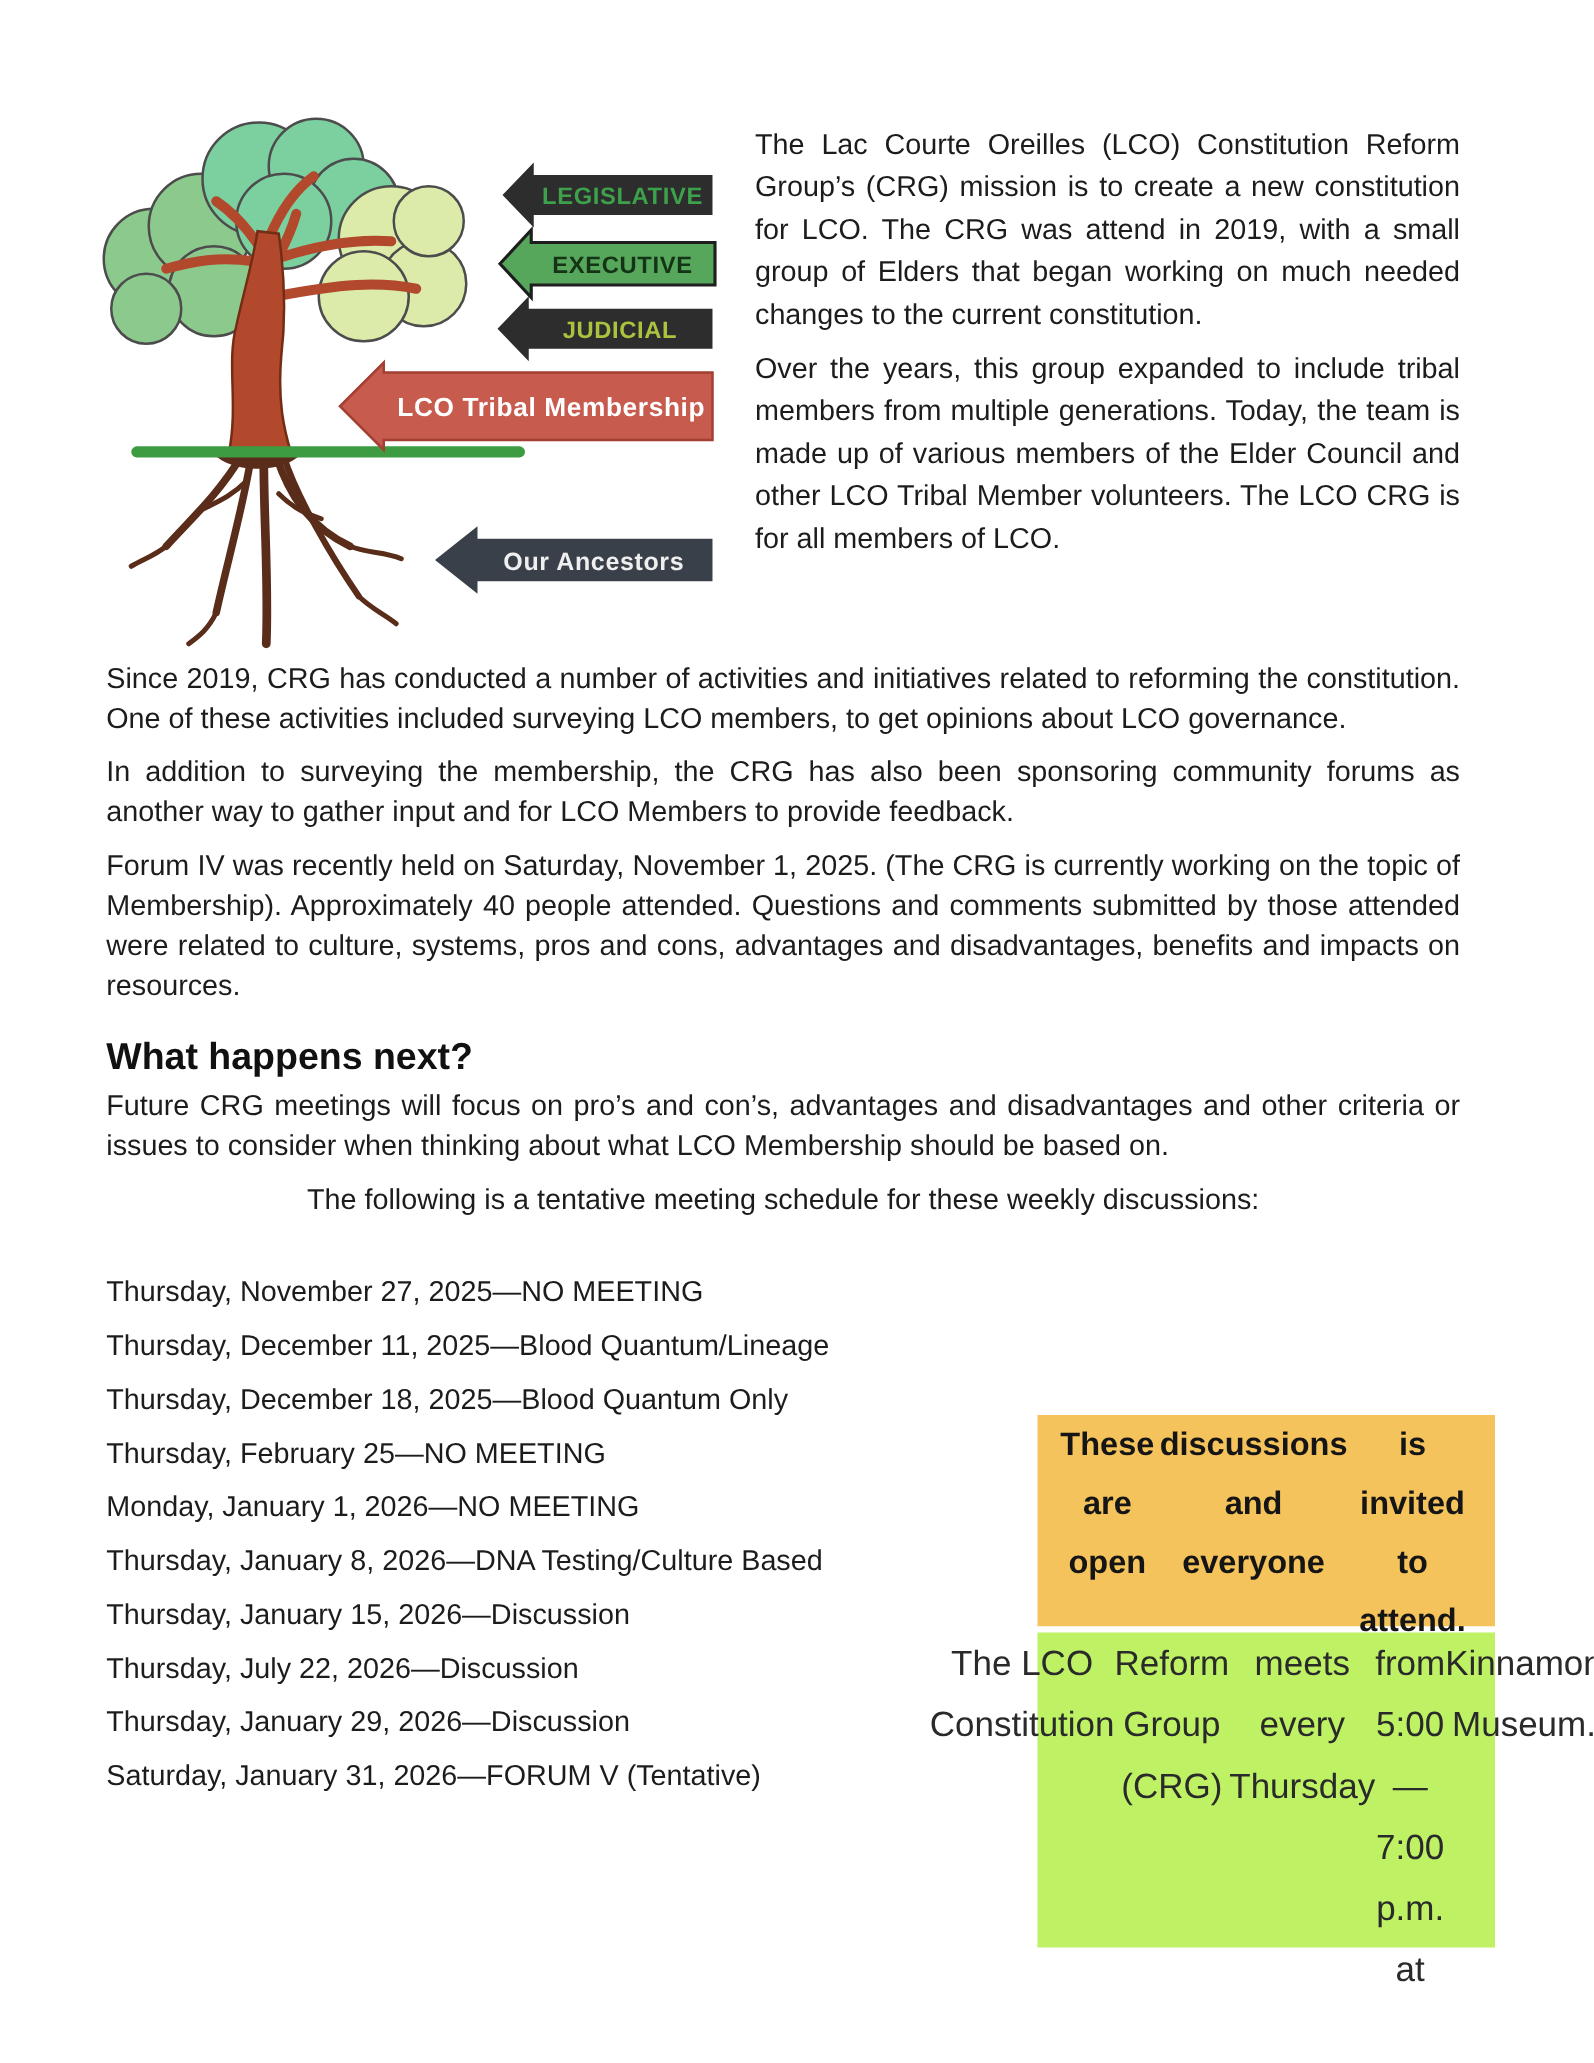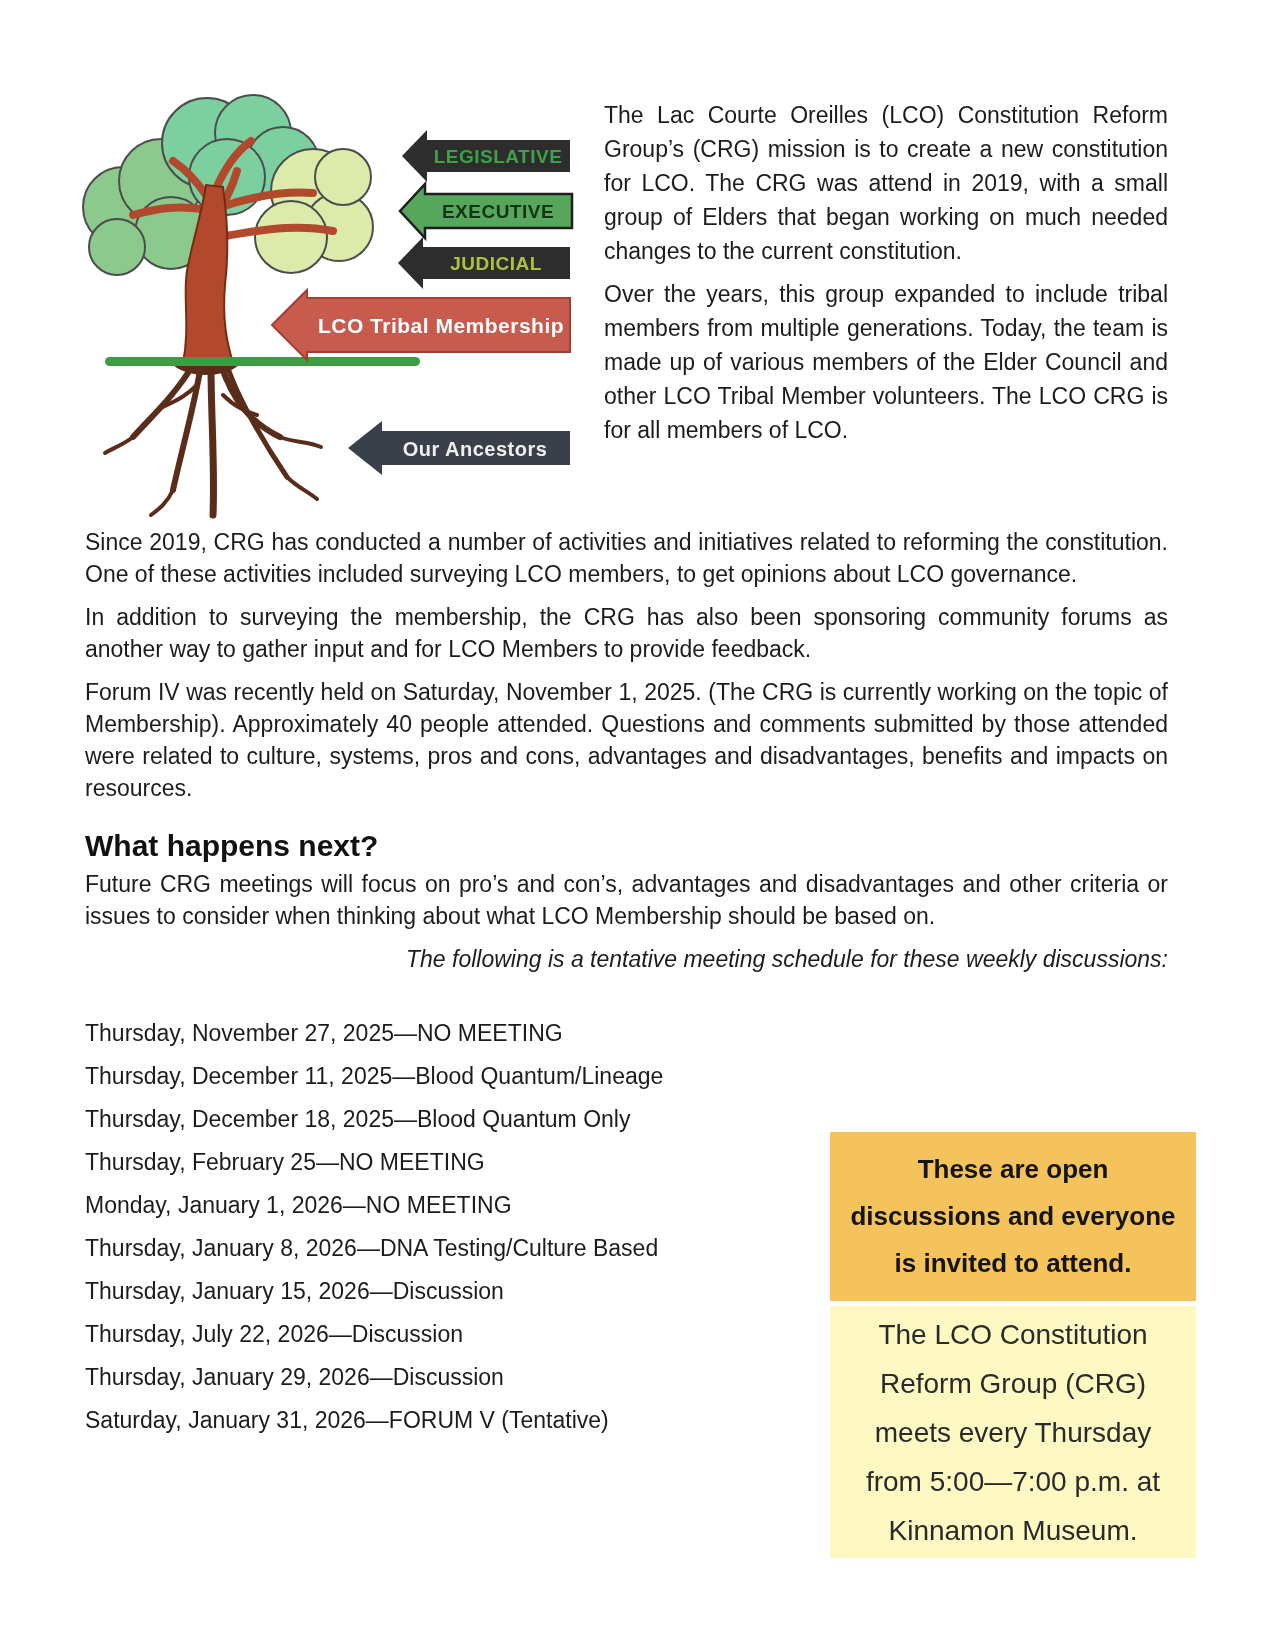--- a/index.html
+++ b/index.html
@@ -15,27 +15,27 @@
   #figure svg{display:block;}
   .arrow-label{font-family:"Liberation Sans",sans-serif;font-weight:bold;letter-spacing:.5px;}
 
   
   #intro-col{left:604px;top:98px;width:564px;}
   #intro-col p{font-size:23px;line-height:34px;text-align:justify;margin:0 0 9px 0;}
 
   
   #main{left:85px;top:526px;width:1083px;}
   #main p.body{font-size:23px;line-height:32px;margin:0 0 11px 0;text-align:justify;}
-  #main p.plain{text-align:right;font-style:italic;}
+  #main p.plain{text-align:center;}
   #main h1{font-size:30px;line-height:44px;font-weight:bold;margin:20px 0 0 0;color:#111;}
   #main p.pre-schedule{margin-bottom:42px;}
   #main .schedule p{font-size:23px;line-height:32px;margin:0 0 11px 0;text-align:left;}
 
   
-  .callout{left:830px;width:366px;display:flex;flex-direction:column;justify-content:center;
+  .callout{left:830px;width:366px;display:flex;justify-content:center;
            text-align:center;box-sizing:border-box;padding:0 14px;}
   #callout-open{top:1132px;height:169px;font-weight:bold;font-size:26px;line-height:47px;color:#151515;}
   #callout-meeting{top:1306px;height:252px;font-size:28px;line-height:49px;color:#2a2a2a;}
 </style>
 </head>
 <body>
 
 <div class="abs" id="figure">
   <svg width="500" height="440" viewBox="0 0 500 440">
 
@@ -137,19 +137,19 @@
     <p>Saturday, January 31, 2026—FORUM V (Tentative)</p>
   </div>
 </div>
 
 <div class="abs callout" id="callout-open" style="background: rgb(245, 195, 91);">
   <div>These are open</div>
   <div>discussions and everyone</div>
   <div>is invited to attend.</div>
 </div>
 
-<div class="abs callout" id="callout-meeting" style="background: #fef9c3;">
+<div class="abs callout" id="callout-meeting" style="background: #bef264;">
   <div>The LCO Constitution</div>
   <div>Reform Group (CRG)</div>
   <div>meets every Thursday</div>
   <div>from 5:00—7:00 p.m. at</div>
   <div>Kinnamon Museum.</div>
 </div>
 
 </body></html>

